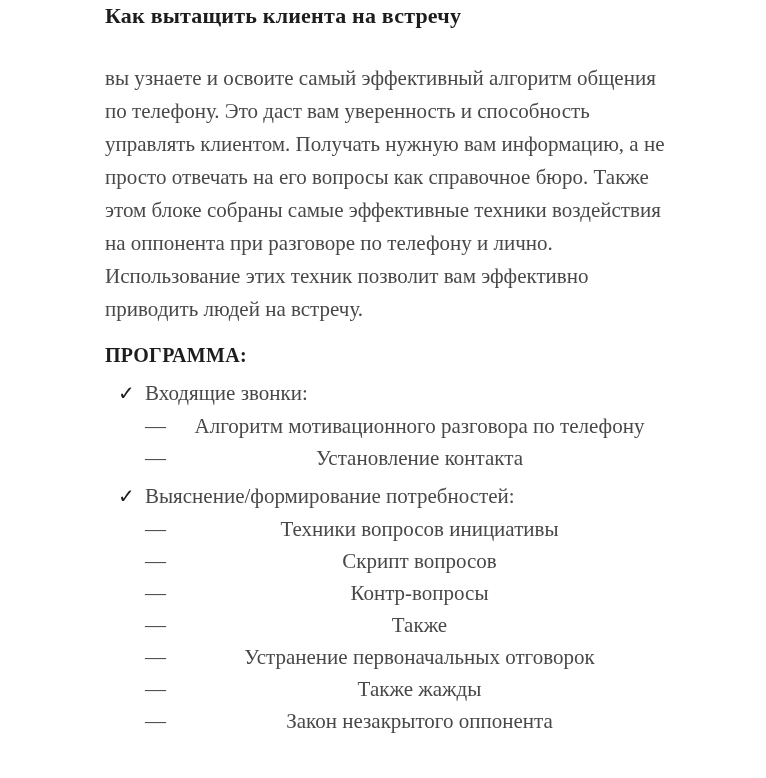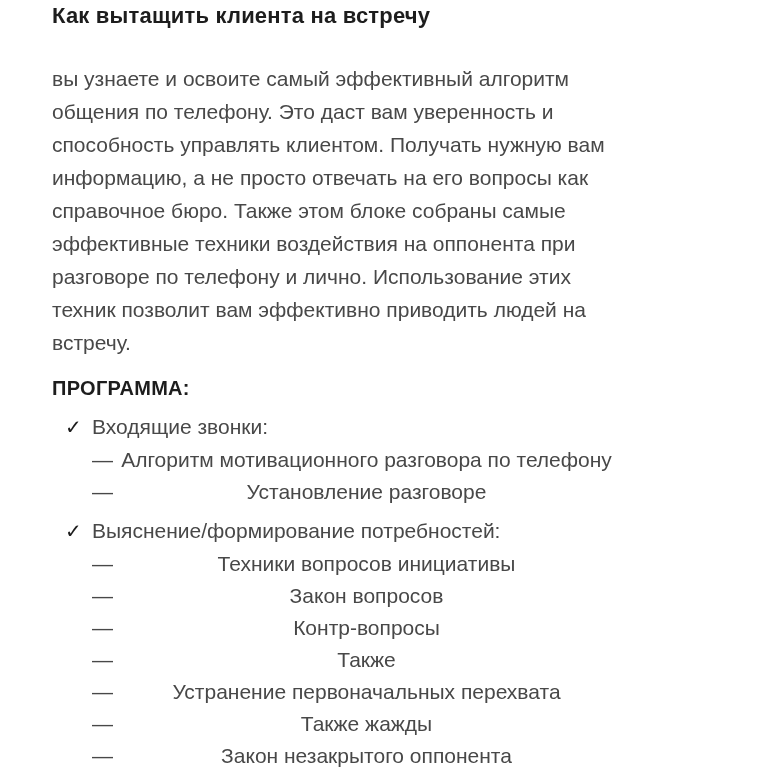--- a/index.html
+++ b/index.html
@@ -8,22 +8,23 @@
     background: #ffffff;
   }
   body {
     width: 766px;
     height: 778px;
     overflow: hidden;
     font-family: "Liberation Sans", "DejaVu Sans", sans-serif;
     -webkit-font-smoothing: antialiased;
   }
   .content {
-    margin-left: 52px;
+    margin-left: 105px;
     width: 560px;
+    font-family: Liberation Serif, serif;
   }
   h1.page-title {
     margin: 0;
     padding-top: 3px;
     font-size: 22px;
     line-height: 26px;
     font-weight: 700;
     color: var(--title-color, #1d1d1d);
     letter-spacing: 0.2px;
   }
@@ -102,50 +103,50 @@
       <span class="check">✓</span>
       <span class="group-title">Входящие звонки:</span>
     </div>
     <div class="sub-items">
       <div class="sub-item">
         <span class="dash">—</span>
         <span class="sub-text">Алгоритм мотивационного разговора по телефону</span>
       </div>
       <div class="sub-item">
         <span class="dash">—</span>
-        <span class="sub-text">Установление разговоре</span>
+        <span class="sub-text">Установление контакта</span>
       </div>
     </div>
   </section>
 
   <section class="group">
     <div class="group-head">
       <span class="check">✓</span>
       <span class="group-title">Выяснение/формирование потребностей:</span>
     </div>
     <div class="sub-items">
       <div class="sub-item">
         <span class="dash">—</span>
         <span class="sub-text">Техники вопросов инициативы</span>
       </div>
       <div class="sub-item">
         <span class="dash">—</span>
-        <span class="sub-text">Закон вопросов</span>
+        <span class="sub-text">Скрипт вопросов</span>
       </div>
       <div class="sub-item">
         <span class="dash">—</span>
         <span class="sub-text">Контр-вопросы</span>
       </div>
       <div class="sub-item">
         <span class="dash">—</span>
         <span class="sub-text">Также</span>
       </div>
       <div class="sub-item">
         <span class="dash">—</span>
-        <span class="sub-text">Устранение первоначальных перехвата</span>
+        <span class="sub-text">Устранение первоначальных отговорок</span>
       </div>
       <div class="sub-item">
         <span class="dash">—</span>
         <span class="sub-text">Также жажды</span>
       </div>
       <div class="sub-item">
         <span class="dash">—</span>
         <span class="sub-text">Закон незакрытого оппонента</span>
       </div>
     </div>

